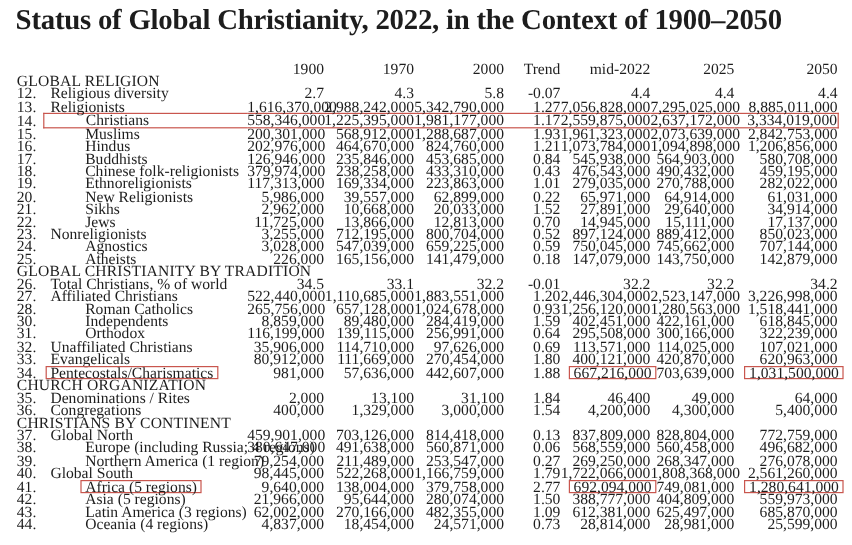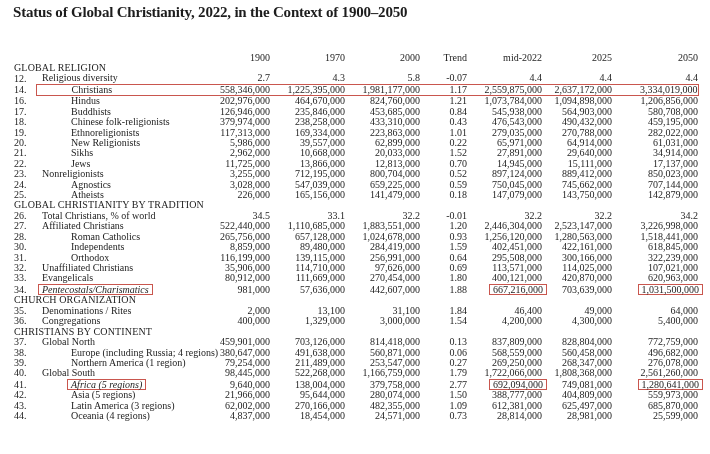--- a/index.html
+++ b/index.html
@@ -7,27 +7,27 @@
   body {
     background:#ffffff;
     font-family:"Liberation Serif", serif;
     color:#1d1d1d;
     position:relative;
     overflow:hidden;
   }
   :root { --hl:#c9564e; }
   .page-title{
     position:absolute; left:13px; top:4px;
-    font-size:15px; font-weight:700; letter-spacing:-0.2px;
+    font-size:24px; font-weight:700; letter-spacing:-0.2px;
     white-space:nowrap;
   }
   .tbl-wrap{ position:absolute; left:14px; top:50px; width:684px; }
   table{
     border-collapse:collapse; table-layout:fixed;
-    width:684px; font-size:10px;
+    width:684px; font-size:13px;
   }
   td{
     height:10.42px; line-height:10.42px; padding:0;
     white-space:nowrap; vertical-align:bottom;
     overflow:visible;
   }
   thead td{ height:13px; text-align:right; vertical-align:bottom; }
   .rnum{ text-align:left; }
   .lbl{ padding-left:6px; }
   .lbl.ind2{ padding-left:35px; }
@@ -37,21 +37,21 @@
   tr.hl-row td.lbl{ border-top:1.4px solid var(--hl); border-bottom:1.4px solid var(--hl); border-left:1.4px solid var(--hl); }
   tr.hl-row td.val{ border-top:1.4px solid var(--hl); border-bottom:1.4px solid var(--hl); }
   tr.hl-row td.val:last-child{ border-right:1.4px solid var(--hl);margin-top:10px; }
   
   .hl-span{
     display:inline-block;
     border:1.4px solid var(--hl);
     line-height:9.6px;
     padding:0 3px;
   }
-  .lbl .hl-span{ margin-left:-4px;font-style:italic; }
+  .lbl .hl-span{ margin-left:-4px; }
   .val .hl-span{ margin-right:-5px; }
 </style>
 </head>
 <body>
 
 <h1 class="page-title">Status of Global Christianity, 2022, in the Context of 1900–2050</h1>
 
 <div class="tbl-wrap">
   <table>
     <colgroup>
@@ -86,32 +86,54 @@
           <td class="rnum">12.</td>
           <td class="lbl ind1">Religious diversity</td>
           <td class="val">2.7</td>
           <td class="val">4.3</td>
           <td class="val">5.8</td>
           <td class="val">-0.07</td>
           <td class="val">4.4</td>
           <td class="val">4.4</td>
           <td class="val">4.4</td>
         </tr>
+        <tr>
+          <td class="rnum">13.</td>
+          <td class="lbl ind1">Religionists</td>
+          <td class="val">1,616,370,000</td>
+          <td class="val">2,988,242,000</td>
+          <td class="val">5,342,790,000</td>
+          <td class="val">1.27</td>
+          <td class="val">7,056,828,000</td>
+          <td class="val">7,295,025,000</td>
+          <td class="val">8,885,011,000</td>
+        </tr>
         <tr class="hl-row">
           <td class="rnum">14.</td>
           <td class="lbl ind2">Christians</td>
           <td class="val">558,346,000</td>
           <td class="val">1,225,395,000</td>
           <td class="val">1,981,177,000</td>
           <td class="val">1.17</td>
           <td class="val">2,559,875,000</td>
           <td class="val">2,637,172,000</td>
           <td class="val">3,334,019,000</td>
         </tr>
         <tr>
+          <td class="rnum">15.</td>
+          <td class="lbl ind2">Muslims</td>
+          <td class="val">200,301,000</td>
+          <td class="val">568,912,000</td>
+          <td class="val">1,288,687,000</td>
+          <td class="val">1.93</td>
+          <td class="val">1,961,323,000</td>
+          <td class="val">2,073,639,000</td>
+          <td class="val">2,842,753,000</td>
+        </tr>
+        <tr>
           <td class="rnum">16.</td>
           <td class="lbl ind2">Hindus</td>
           <td class="val">202,976,000</td>
           <td class="val">464,670,000</td>
           <td class="val">824,760,000</td>
           <td class="val">1.21</td>
           <td class="val">1,073,784,000</td>
           <td class="val">1,094,898,000</td>
           <td class="val">1,206,856,000</td>
         </tr>

